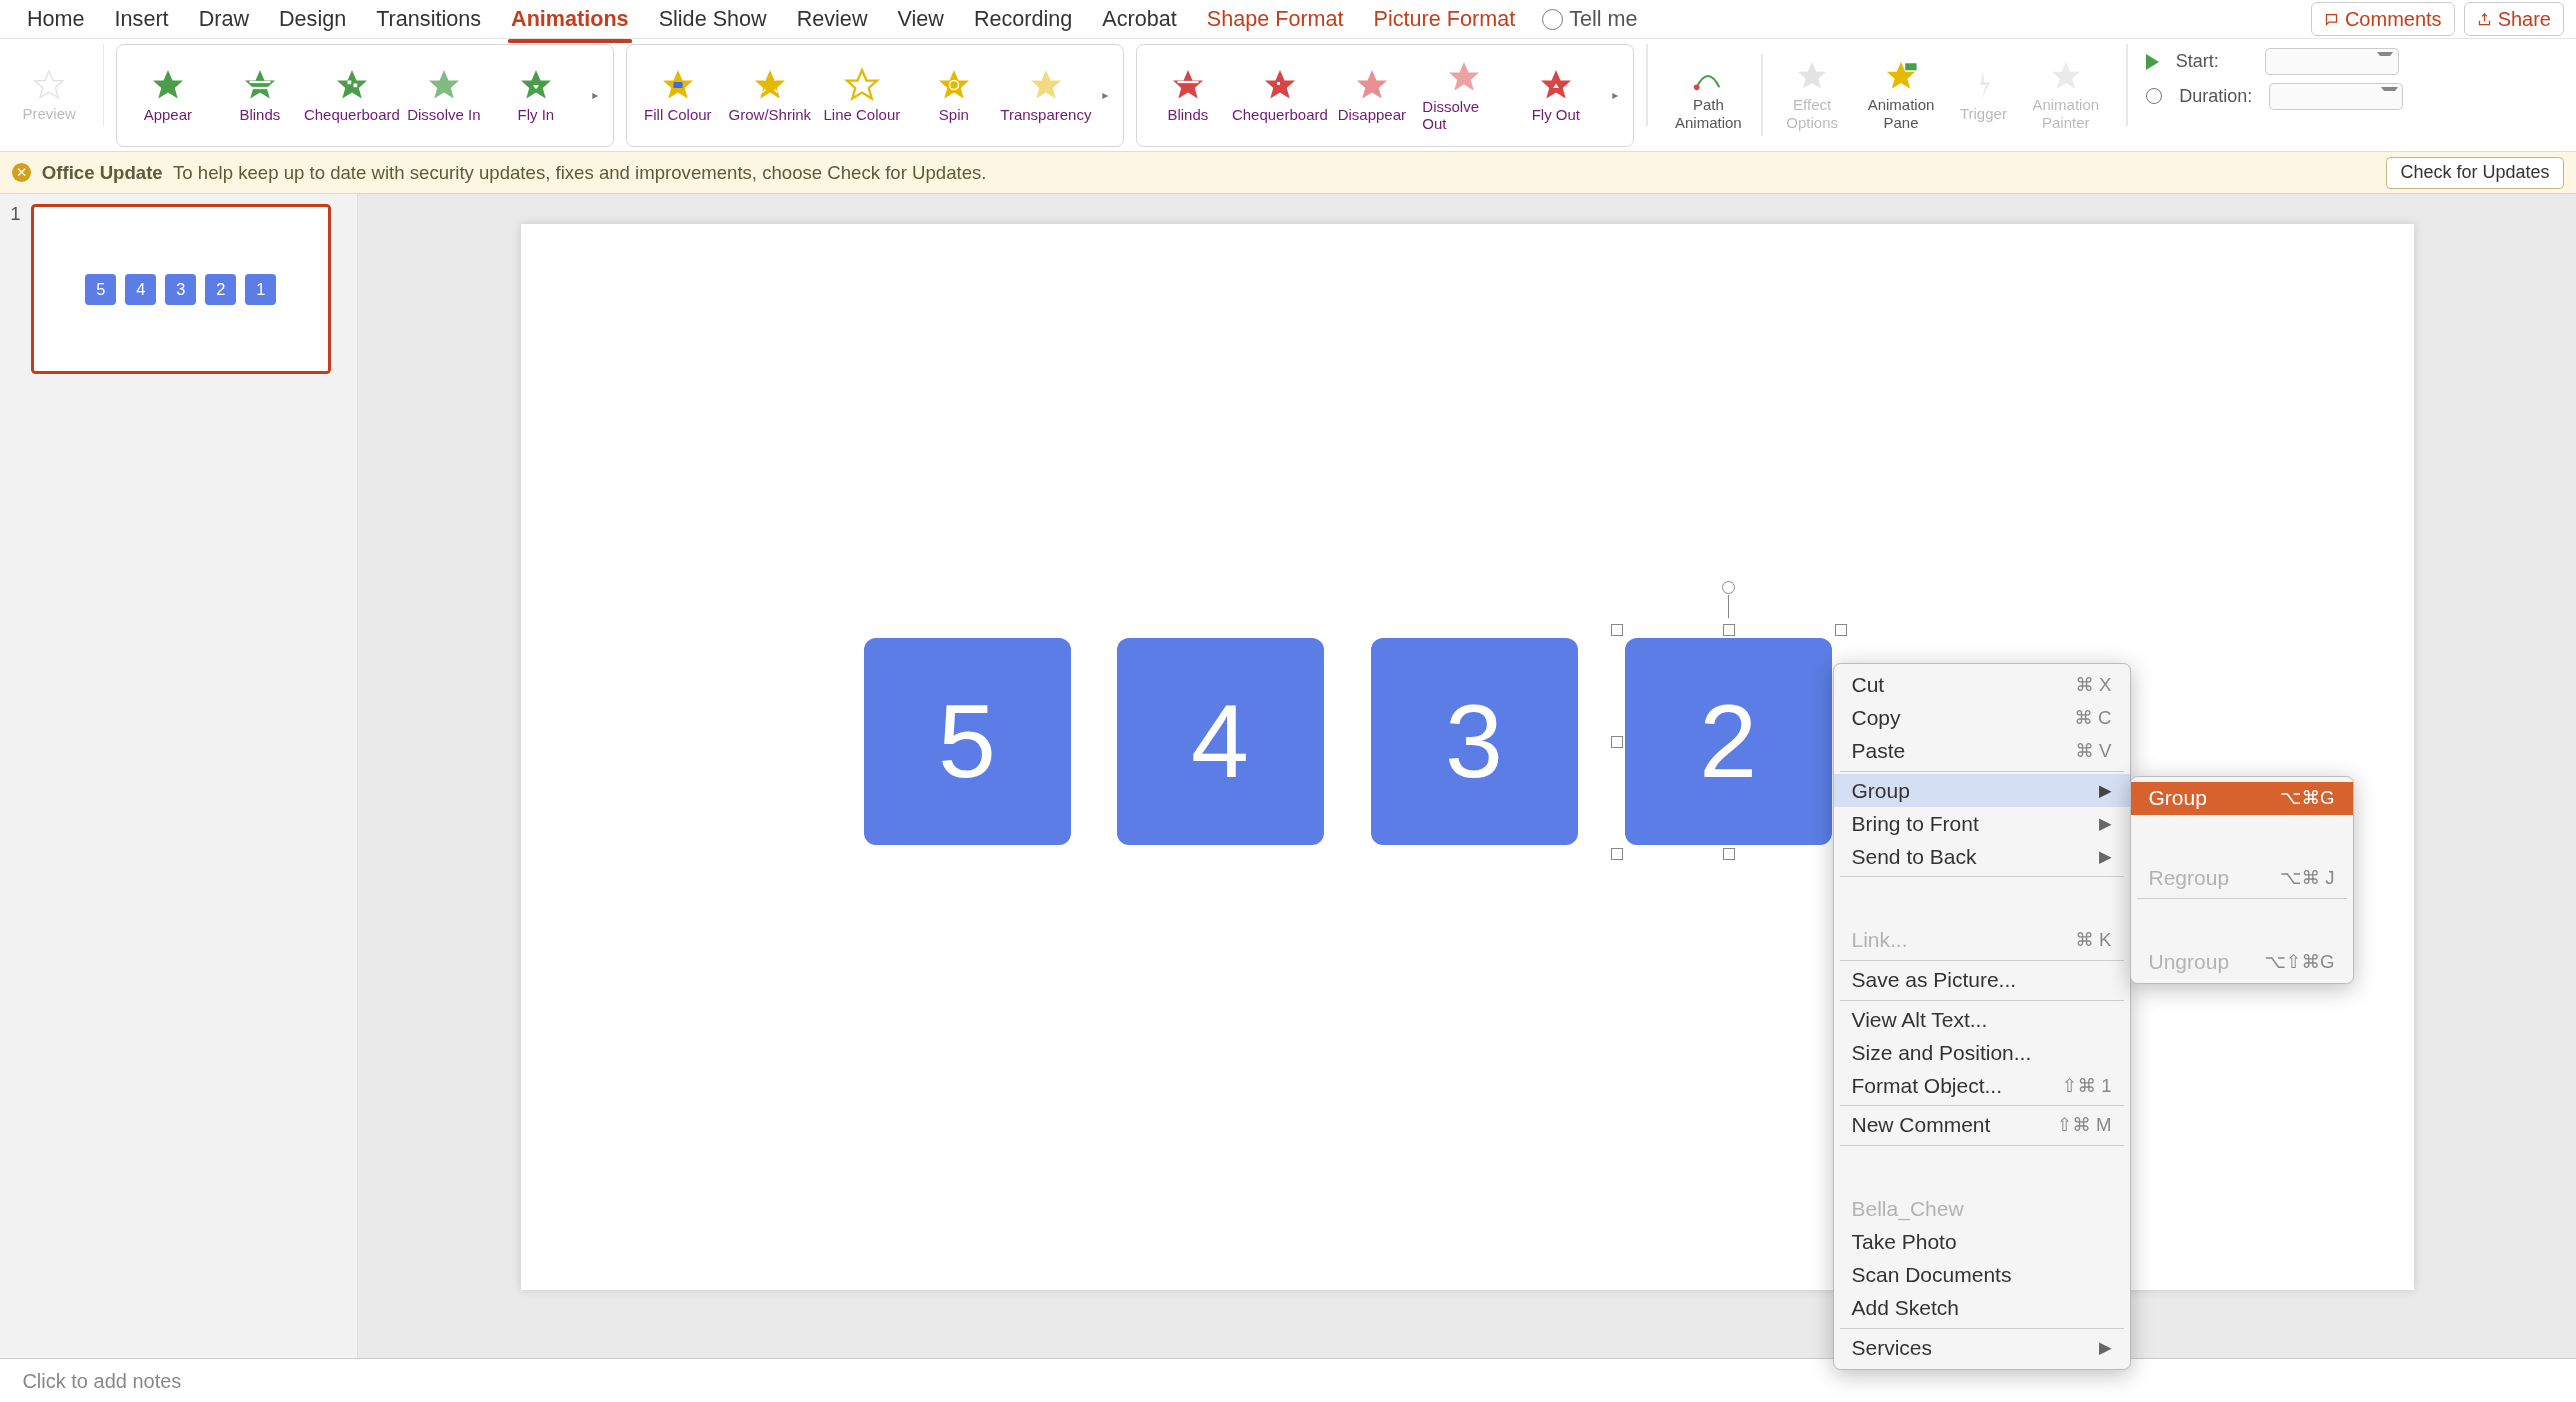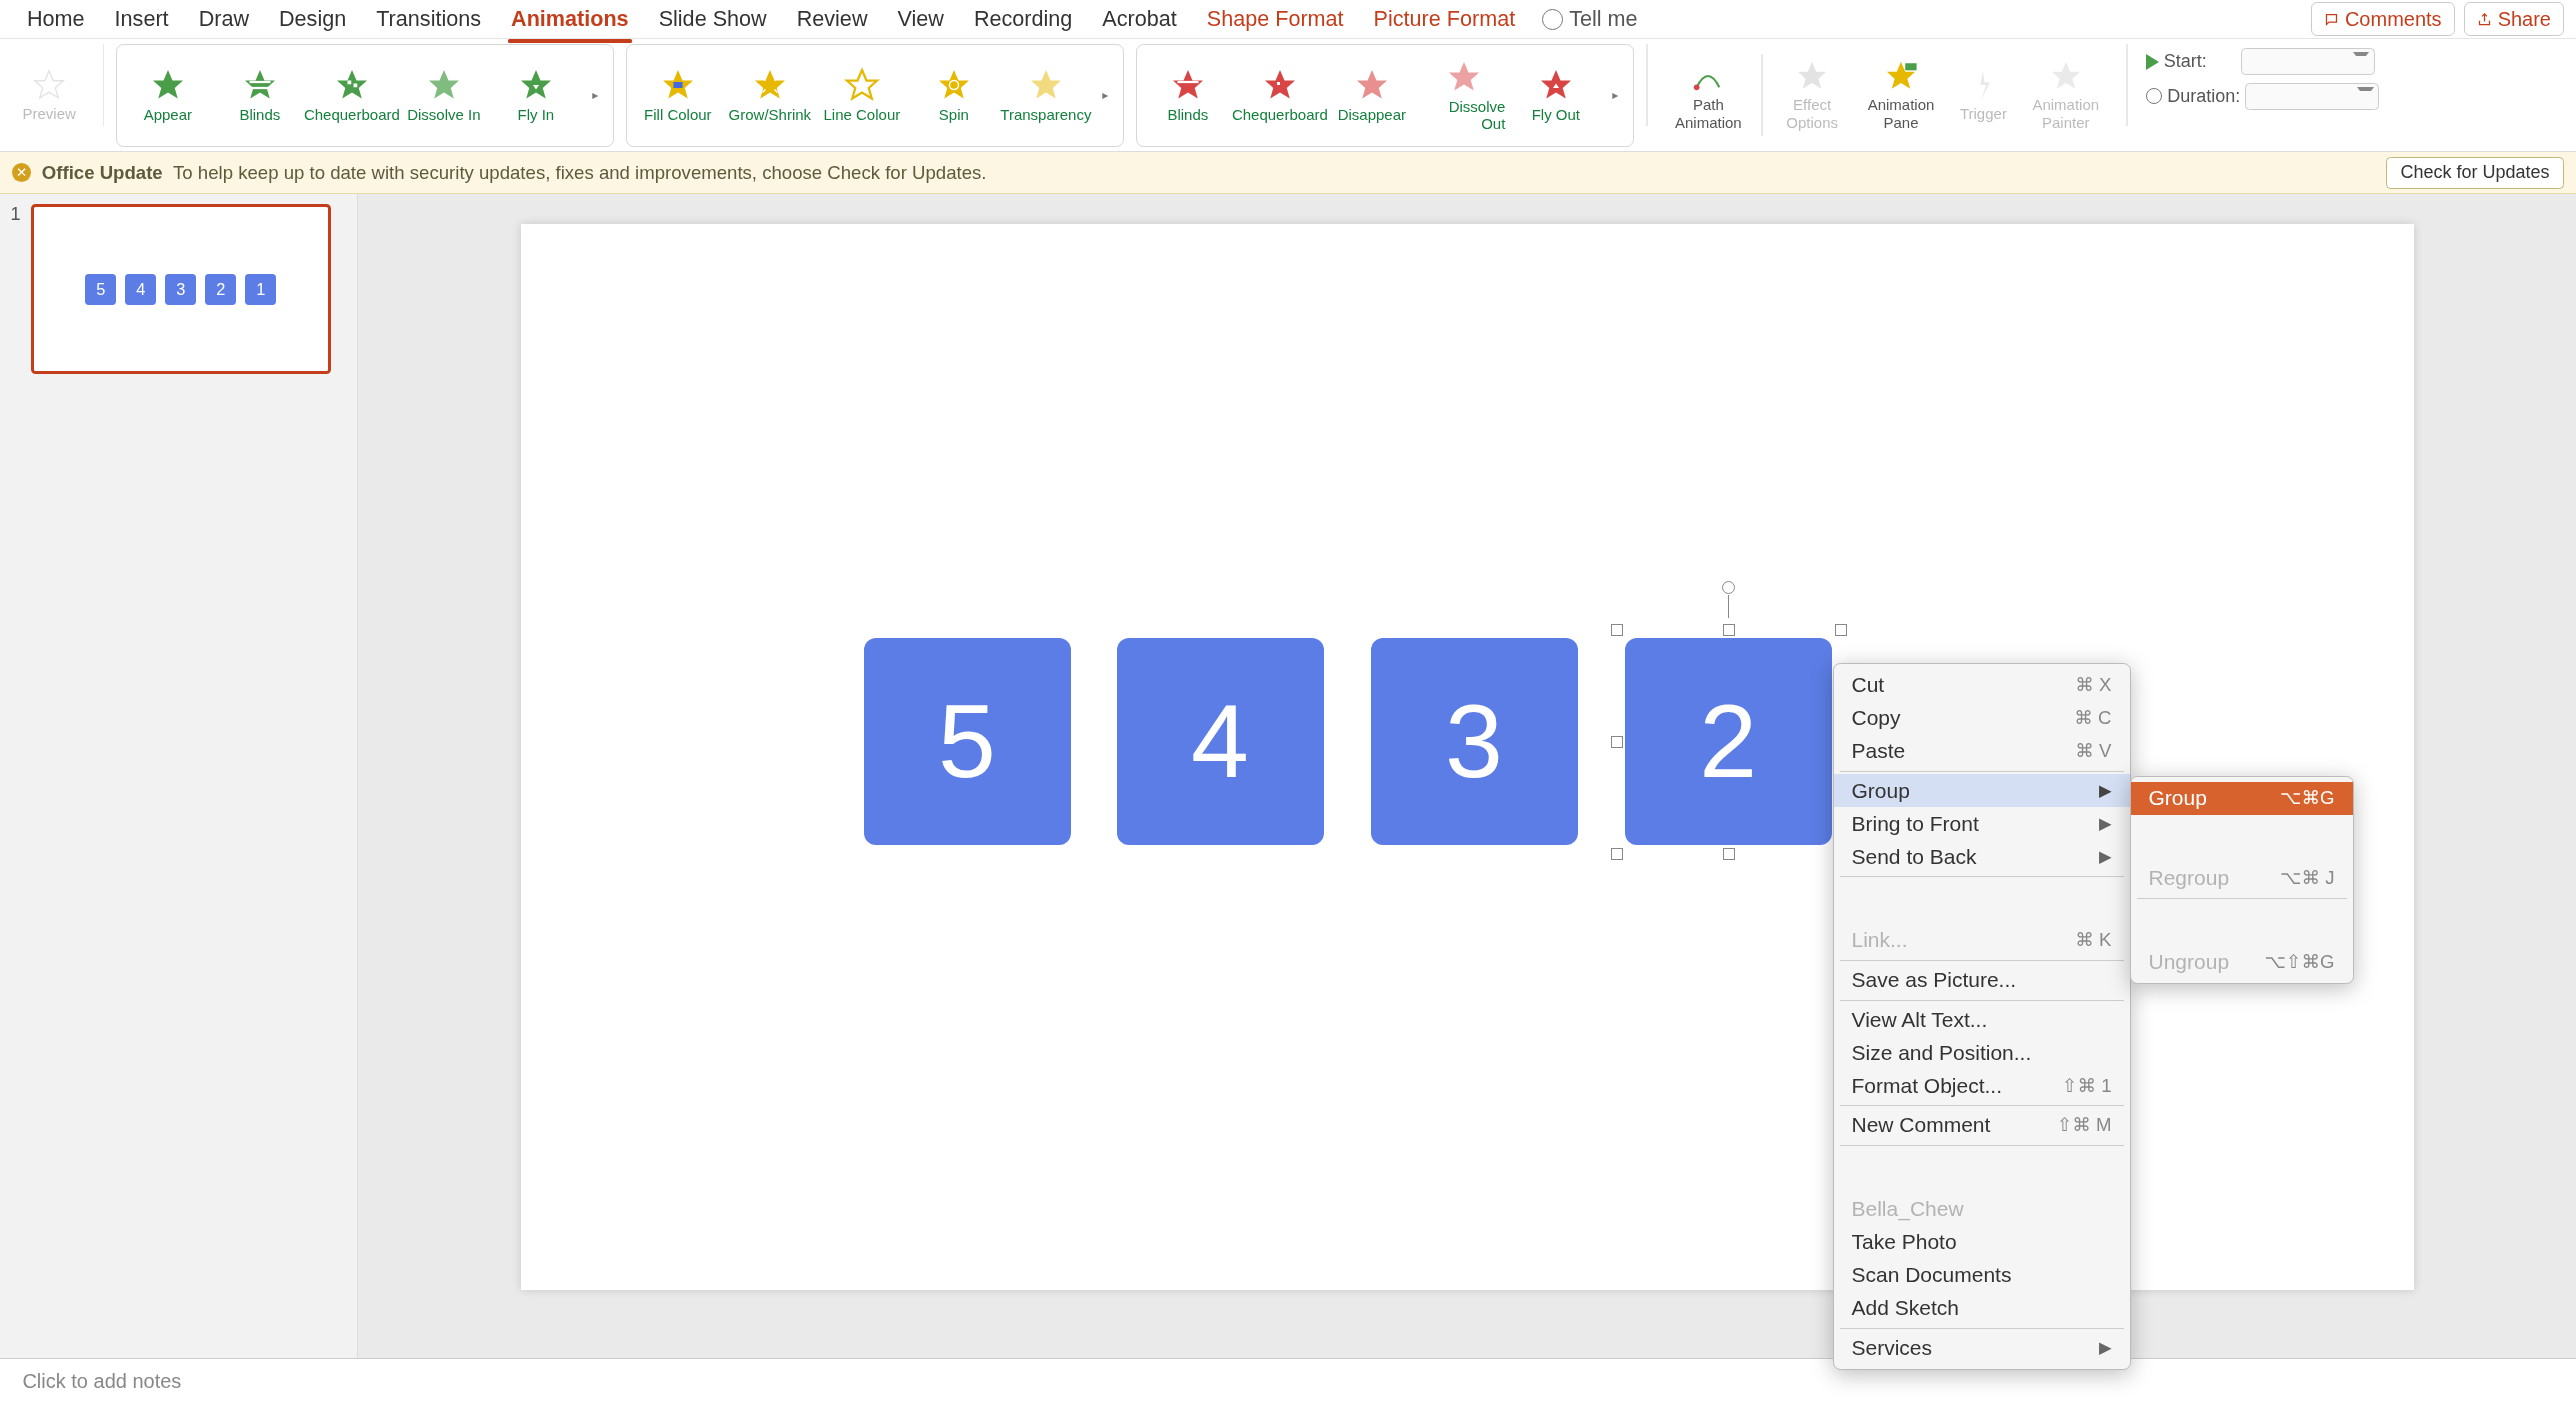--- a/index.html
+++ b/index.html
@@ -98,22 +98,21 @@
     .effect-item {
       display: flex;
       flex-direction: column;
       align-items: center;
       gap: 3px;
       width: 83px;
       cursor: pointer;
     }
     .effect-item .lbl {
       font-size: 15px;
-      color: #15803d;
-      text-align: right;
+      color: #701a75;
     }
     .star {
       width: 36px;
       height: 36px;
     }
     .small-dropdown {
       width: 18px;
       height: 67px;
       display: flex;
       justify-content: center;
@@ -134,21 +133,21 @@
     .ribbon-btn.disabled { opacity: 0.4; }
     .timing-group {
       display: flex;
       flex-direction: column;
       gap: 7.5px;
       padding: 4.5px 6px;
     }
     .timing-row {
       display: flex;
       align-items: center;
-      gap: 5px;
+      gap: 17px;
     }
     .timing-row .lbl { font-size: 18px; color: #555; min-width: 72px; }
     .timing-row .input {
       width: 134px;
       height: 27px;
       border: 0.7px solid #ccc;
       border-radius: 4.5px;
       background: #fafafa;
       position: relative;
     }

